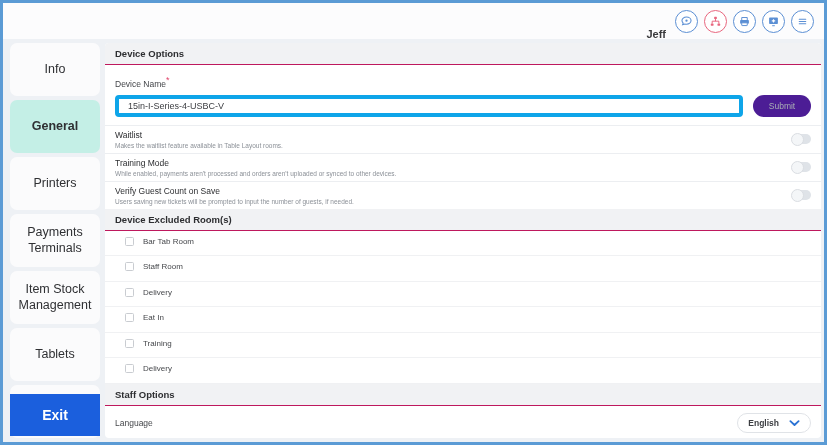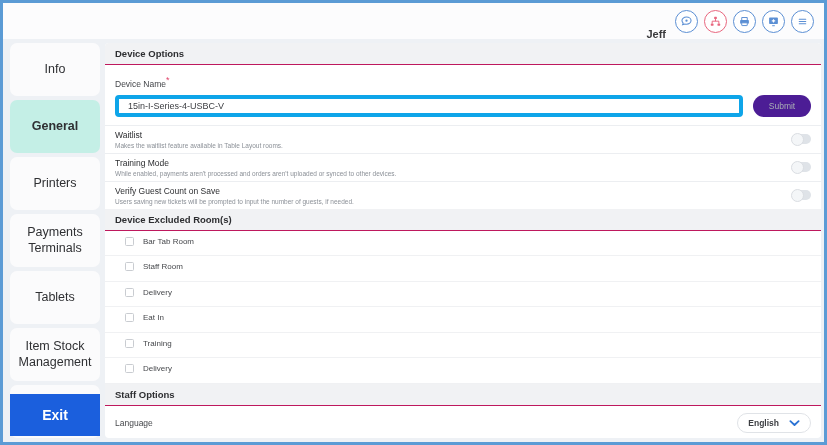--- a/index.html
+++ b/index.html
@@ -324,24 +324,24 @@
       <div class="side-tab active">
         <span>General</span>
       </div>
       <div class="side-tab">
         <span>Printers</span>
       </div>
       <div class="side-tab">
         <span>Payments Terminals</span>
       </div>
       <div class="side-tab">
+        <span>Item Stock Management</span>
+      </div>
+      <div class="side-tab">
         <span>Tablets</span>
-      </div>
-      <div class="side-tab">
-        <span>Item Stock Management</span>
       </div>
       <div class="side-tab">
         <span>Time Punch</span>
       </div>
 
       <button class="exit-button">Exit</button>
     </div>
 
     <div class="main-panel">
 

